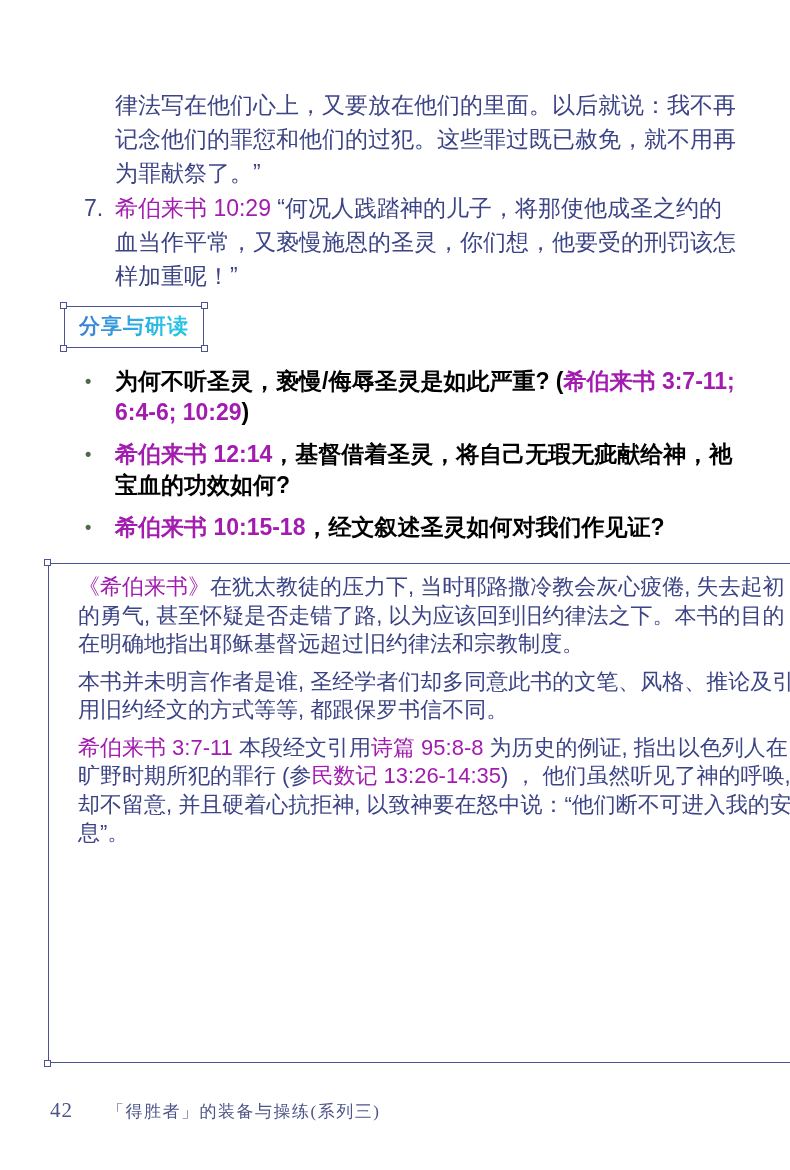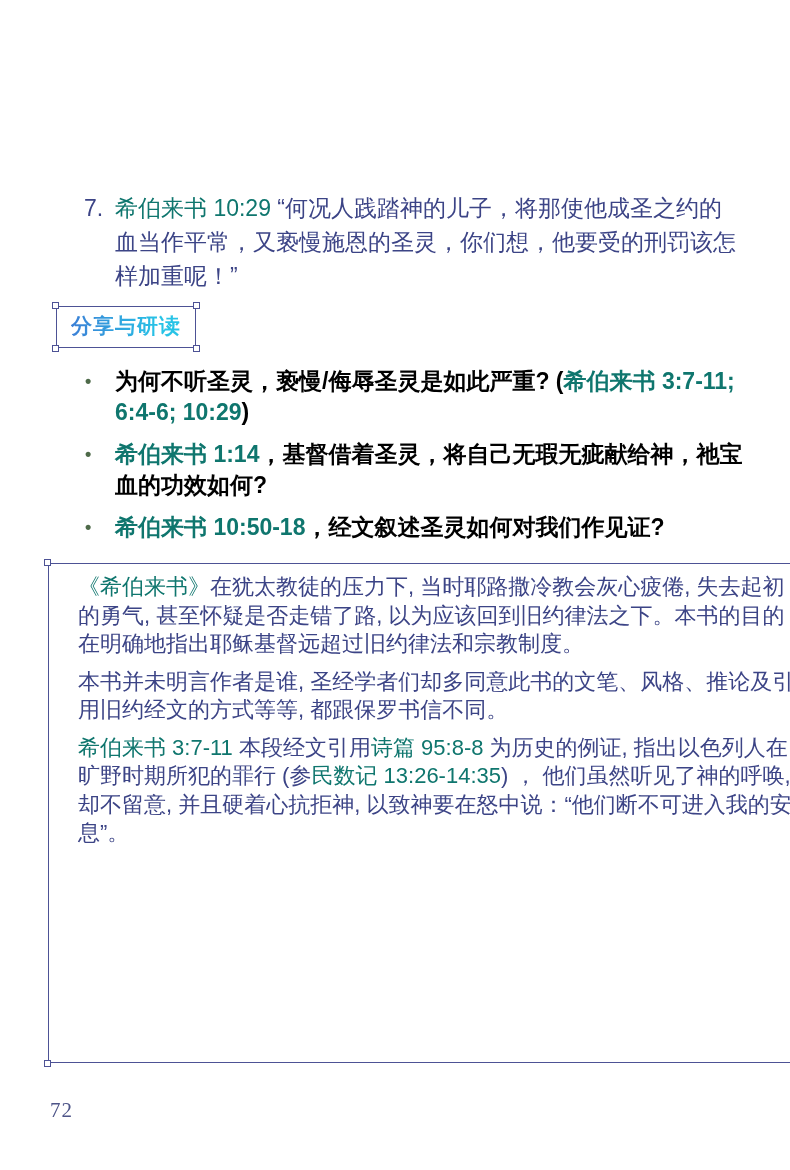--- a/index.html
+++ b/index.html
@@ -3,21 +3,21 @@
 <meta charset="utf-8">
 <style>
   * { margin:0; padding:0; box-sizing:border-box; }
   html,body { background:#ffffff; }
   .page {
     position:relative; width:790px; height:1170px; margin:0 auto;
     background:#ffffff; overflow:hidden;
     font-family:"Liberation Sans", sans-serif;
   }
   .navy  { color:#3c4486; }
-  .red   { color:#0f766e; }
+  .red   { color:#a21caf; }
   .green { color:#000000; }
 
   
   .intro-quote {
     position:absolute; left:115px; top:88px; width:628px;
     font-size:23px; line-height:34px; color:#3c4486; font-weight:500;
   }
 
   
   .scripture-item {
@@ -33,21 +33,21 @@
     position:absolute; width:7px; height:7px;
     border:1px solid #4d5295; background:#ffffff;
   }
   .orn.tl { left:-5px;  top:-5px; }
   .orn.tr { right:-5px; top:-5px; }
   .orn.bl { left:-5px;  bottom:-5px; }
   .orn.br { right:-5px; bottom:-5px; }
 
   
   .section-header {
-    position:absolute; left:56px; top:306px;
+    position:absolute; left:64px; top:306px;
     padding:5px 14px 7px 14px;
   }
   .section-header .label {
     font-size:21px; font-weight:700; letter-spacing:1px;
     color:#27c3e6;
     background:linear-gradient(90deg,#3b7fd6 0%, #27c3e6 80%);
     -webkit-background-clip:text; background-clip:text;
     -webkit-text-fill-color:transparent;
   }
 
@@ -81,20 +81,21 @@
   .footer .booktitle {
     font-family:"Liberation Serif", serif; font-size:17px; letter-spacing:1.5px;
     margin-left:34px;
   }
 </style>
 </head>
 <body>
 
 <div class="page">
 
+  <div class="intro-quote">律法写在他们心上，又要放在他们的里面。以后就说：我不再记念他们的罪愆和他们的过犯。这些罪过既已赦免，就不用再为罪献祭了。”</div>
 
   <div class="scripture-item">
     <span class="num">7.</span>
     <span class="body"><span class="red">希伯来书 10:29</span> <span class="navy">“何况人践踏神的儿子，将那使他成圣之约的血当作平常，又亵慢施恩的圣灵，你们想，他要受的刑罚该怎样加重呢！”</span></span>
   </div>
 
   <div class="section-header fancy">
     <span class="orn tl"></span>
     <span class="orn tr"></span>
     <span class="orn bl"></span>
@@ -104,42 +105,43 @@
 
   <div class="bullets">
 
     <div class="bullet">
       <span class="dot">•</span>
       <span class="txt"><span class="green">为何不听圣灵，亵慢/侮辱圣灵是如此严重? (</span><span class="red">希伯来书 3:7-11; 6:4-6; 10:29</span><span class="green">)</span></span>
     </div>
 
     <div class="bullet">
       <span class="dot">•</span>
-      <span class="txt"><span class="red">希伯来书 1:14</span><span class="green">，基督借着圣灵，将自己无瑕无疵献给神，祂宝血的功效如何?</span></span>
+      <span class="txt"><span class="red">希伯来书 12:14</span><span class="green">，基督借着圣灵，将自己无瑕无疵献给神，祂宝血的功效如何?</span></span>
     </div>
 
     <div class="bullet">
       <span class="dot">•</span>
-      <span class="txt"><span class="red">希伯来书 10:50-18</span><span class="green">，经文叙述圣灵如何对我们作见证?</span></span>
+      <span class="txt"><span class="red">希伯来书 10:15-18</span><span class="green">，经文叙述圣灵如何对我们作见证?</span></span>
     </div>
 
   </div>
 
   <div class="commentary fancy">
     <span class="orn tl"></span>
     <span class="orn tr"></span>
     <span class="orn bl"></span>
     <span class="orn br"></span>
 
     <p><span class="red">《希伯来书》</span><span class="navy">在犹太教徒的压力下, 当时耶路撒冷教会灰心疲倦, 失去起初的勇气, 甚至怀疑是否走错了路, 以为应该回到旧约律法之下。本书的目的在明确地指出耶稣基督远超过旧约律法和宗教制度。</span></p>
 
     <p><span class="navy">本书并未明言作者是谁, 圣经学者们却多同意此书的文笔、风格、推论及引用旧约经文的方式等等, 都跟保罗书信不同。</span></p>
 
 
     <p><span class="red">希伯来书 3:7-11</span><span class="navy"> 本段经文引用</span><span class="red">诗篇 95:8-8</span><span class="navy"> 为历史的例证, 指出以色列人在旷野时期所犯的罪行 (参</span><span class="red">民数记 13:26-14:35</span><span class="navy">) ， 他们虽然听见了神的呼唤, 却不留意, 并且硬着心抗拒神, 以致神要在怒中说：“他们断不可进入我的安息”。</span></p>
 
   </div>
 
   <div class="footer">
-    <span class="pagenum">72</span>
+    <span class="pagenum">42</span>
+    <span class="booktitle">「得胜者」的装备与操练(系列三)</span>
   </div>
 
 </div>
 
 </body></html>

